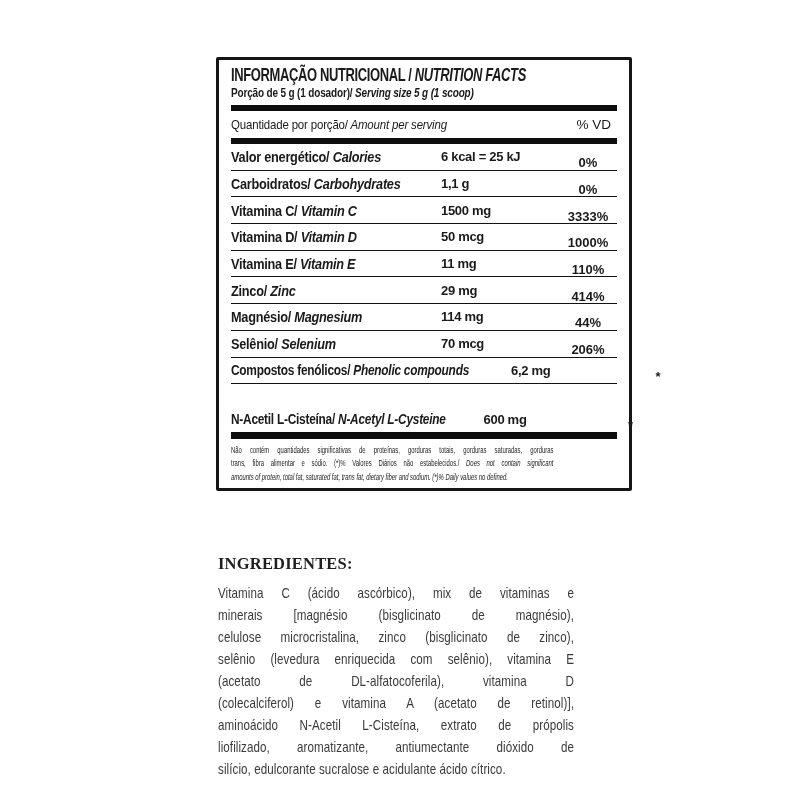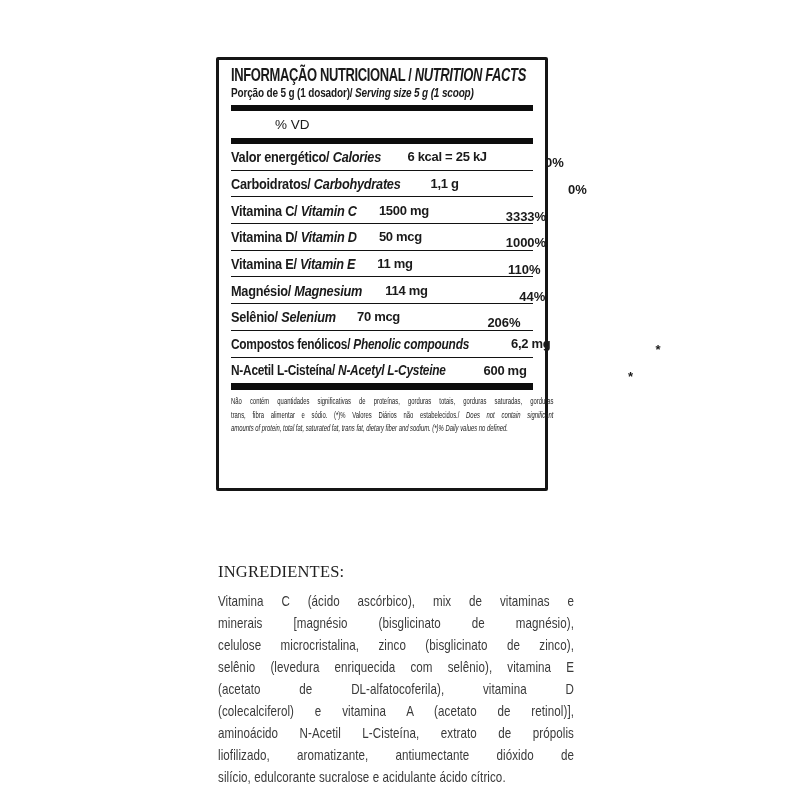--- a/index.html
+++ b/index.html
@@ -1,21 +1,21 @@
 <!DOCTYPE html>
 <html><head>
 <meta charset="utf-8">
 <style>
   html,body{margin:0;padding:0;background:#ffffff;}
   body{width:800px;height:800px;position:relative;overflow:hidden;
        font-family:"Liberation Sans", sans-serif;color:#1a1a1a;}
 
   
   .nf-box{
-    position:absolute;left:216px;top:57px;width:332px;height:434px;
+    position:absolute;left:216px;top:57px;width:416px;height:434px;
     box-sizing:border-box;border:3px solid #151515;border-radius:2px;
     background:#fff;padding:5px 12px 6px 12px;
   }
   .condense{display:inline-block;transform-origin:0 50%;white-space:nowrap;}
   .nf-title-wrap{width:460px;transform:scaleX(0.72);transform-origin:0 0;white-space:nowrap;}
   .nf-title{font-size:18px;font-weight:700;letter-spacing:-0.5px;line-height:21px;}
   .nf-title .en{font-style:italic;}
   .nf-serving-wrap{width:410px;transform:scaleX(0.8);transform-origin:0 0;white-space:nowrap;}
   .nf-serving{font-size:12.5px;font-weight:700;letter-spacing:-0.2px;line-height:15px;}
   .nf-serving .en{font-style:italic;}
@@ -24,39 +24,39 @@
   .bar.thick{height:7px;}
 
   .nf-qty-row{height:27px;display:flex;align-items:center;justify-content:space-between;}
   .nf-qty-label{font-size:13.5px;letter-spacing:-0.2px;}
   .nf-qty-label .en{font-style:italic;}
   .nf-dv-header{font-size:13.5px;font-weight:400;padding-right:6px;margin-left:44px;}
 
   .n-rows{position:relative;}
   .n-row{height:25.7px;display:flex;align-items:center;position:relative;
          border-bottom:1.8px solid #121212;}
-  .n-row.last{border-bottom:none;}
+  .n-row.last{border-bottom:none;margin-top:22px;}
   .n-label{flex:1;font-size:15px;font-weight:700;letter-spacing:-0.3px;}
   .n-label .inner{display:inline-block;transform:scaleX(0.85);transform-origin:0 50%;white-space:nowrap;}
   .n-label .en{font-style:italic;}
   .n-row.small .n-label{font-size:14px;}
   .n-amount{width:118px;text-align:left;font-size:13px;font-weight:700;letter-spacing:-0.3px;flex:none;}
   .n-dv{width:58px;text-align:center;font-size:13px;font-weight:700;flex:none;
         transform:translateY(6px);}
 
   .footnote-wrap{margin-top:4px;width:520px;transform:scaleX(0.62);transform-origin:0 0;}
   .fn-line{font-size:9.5px;line-height:13.5px;color:#222;white-space:nowrap;
            text-align:justify;text-align-last:justify;letter-spacing:0px;}
   .fn-line .en{font-style:italic;}
   .fn-line.lastline{text-align-last:left;}
 
   
   .ing{position:absolute;left:218px;top:546px;}
-  .ing-heading{font-family:"Liberation Serif", serif;font-weight:400;
-               font-size:16.5px;color:#1f1f1f;letter-spacing:0.2px;margin:16px 0 8px 0;}
+  .ing-heading{font-family:"Liberation Serif", serif;font-weight:700;
+               font-size:16.5px;color:#1f1f1f;letter-spacing:0.2px;margin:8px 0 8px 0;}
   .ing-body{width:445px;transform:scaleX(0.8);transform-origin:0 0;}
   .ing-line{font-size:14.5px;line-height:22px;color:#3a3a3a;white-space:nowrap;
             text-align:justify;text-align-last:justify;letter-spacing:0.1px;}
   .ing-line.lastline{text-align-last:left;}
 </style>
 </head>
 <body>
 
 <div class="nf-box">
 
@@ -68,20 +68,25 @@
 
   <div class="nf-serving-wrap">
     <div class="nf-serving">
       <span>Porção de 5 g (1 dosador)/</span><span class="en"> Serving size 5 g (1 scoop)</span>
     </div>
   </div>
 
   <div class="bar b1"></div>
 
   <div class="nf-qty-row">
+    <div class="nf-qty-label">
+      <span class="condense" style="transform:scaleX(0.85);">
+        <span>Quantidade por porção/</span><span class="en"> Amount per serving</span>
+      </span>
+    </div>
     <div class="nf-dv-header">% VD</div>
   </div>
 
   <div class="bar"></div>
 
   <div class="n-rows">
 
     <div class="n-row">
       <div class="n-label"><span class="inner"><span>Valor energético/</span><span class="en"> Calories</span></span></div>
       <div class="n-amount">6 kcal = 25 kJ</div>
@@ -106,20 +111,25 @@
       <div class="n-amount">50 mcg</div>
       <div class="n-dv">1000%</div>
     </div>
 
     <div class="n-row">
       <div class="n-label"><span class="inner"><span>Vitamina E/</span><span class="en"> Vitamin E</span></span></div>
       <div class="n-amount">11 mg</div>
       <div class="n-dv">110%</div>
     </div>
 
+    <div class="n-row">
+      <div class="n-label"><span class="inner"><span>Zinco/</span><span class="en"> Zinc</span></span></div>
+      <div class="n-amount">29 mg</div>
+      <div class="n-dv">414%</div>
+    </div>
 
     <div class="n-row">
       <div class="n-label"><span class="inner"><span>Magnésio/</span><span class="en"> Magnesium</span></span></div>
       <div class="n-amount">114 mg</div>
       <div class="n-dv">44%</div>
     </div>
 
     <div class="n-row">
       <div class="n-label"><span class="inner"><span>Selênio/</span><span class="en"> Selenium</span></span></div>
       <div class="n-amount">70 mcg</div>

